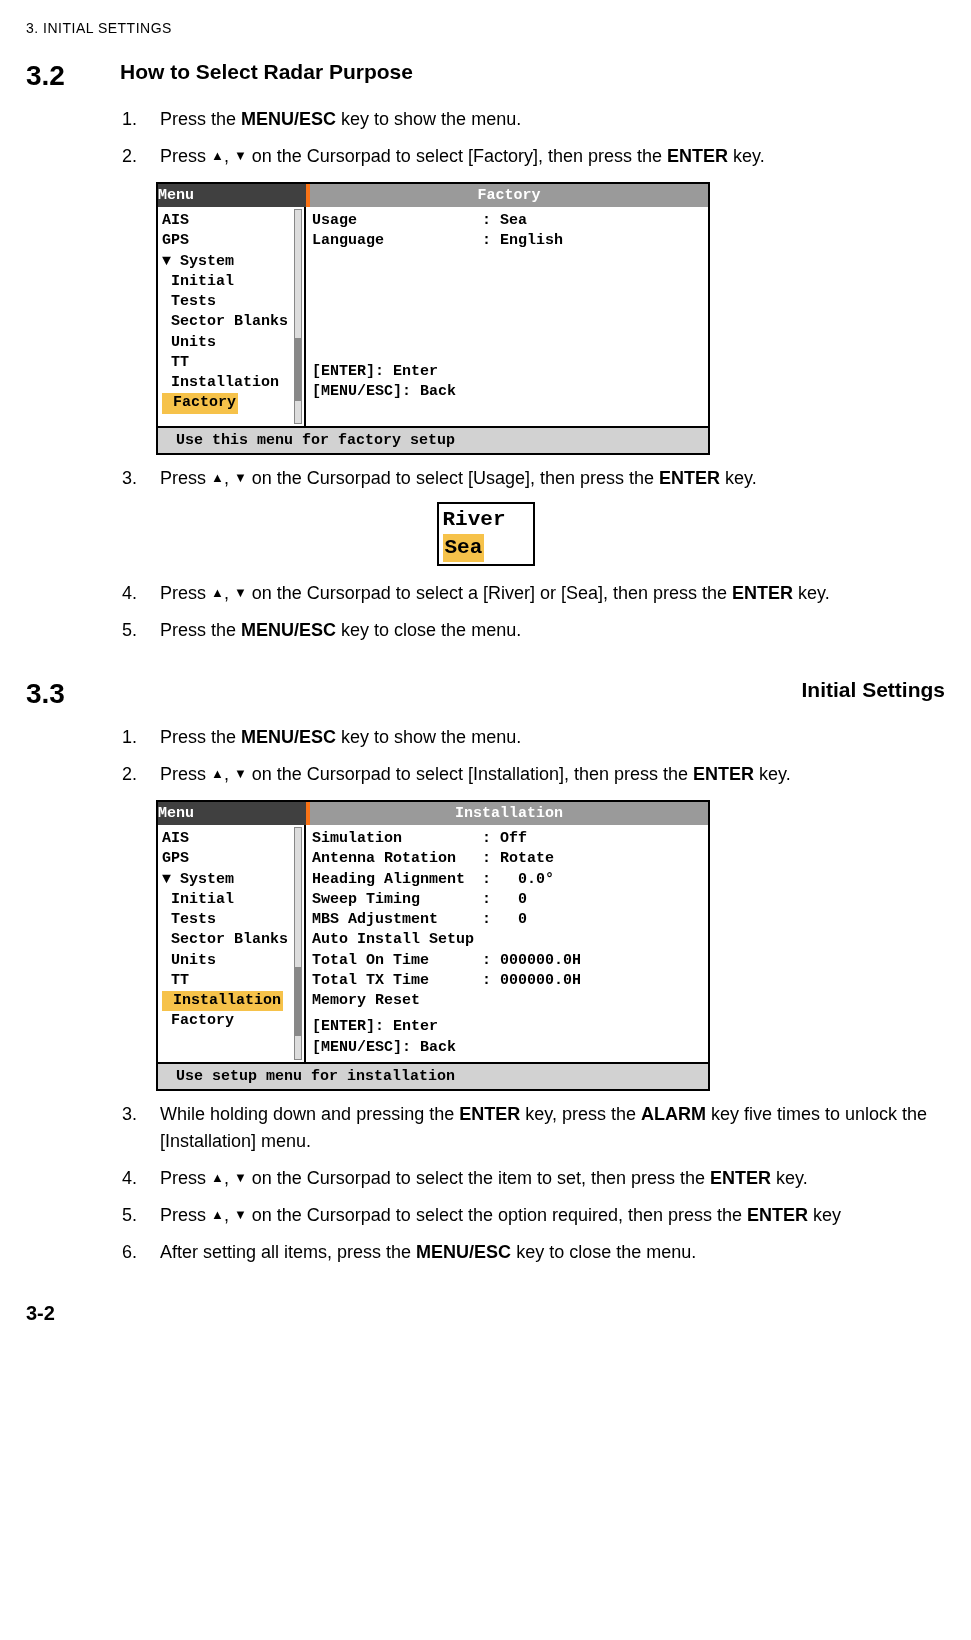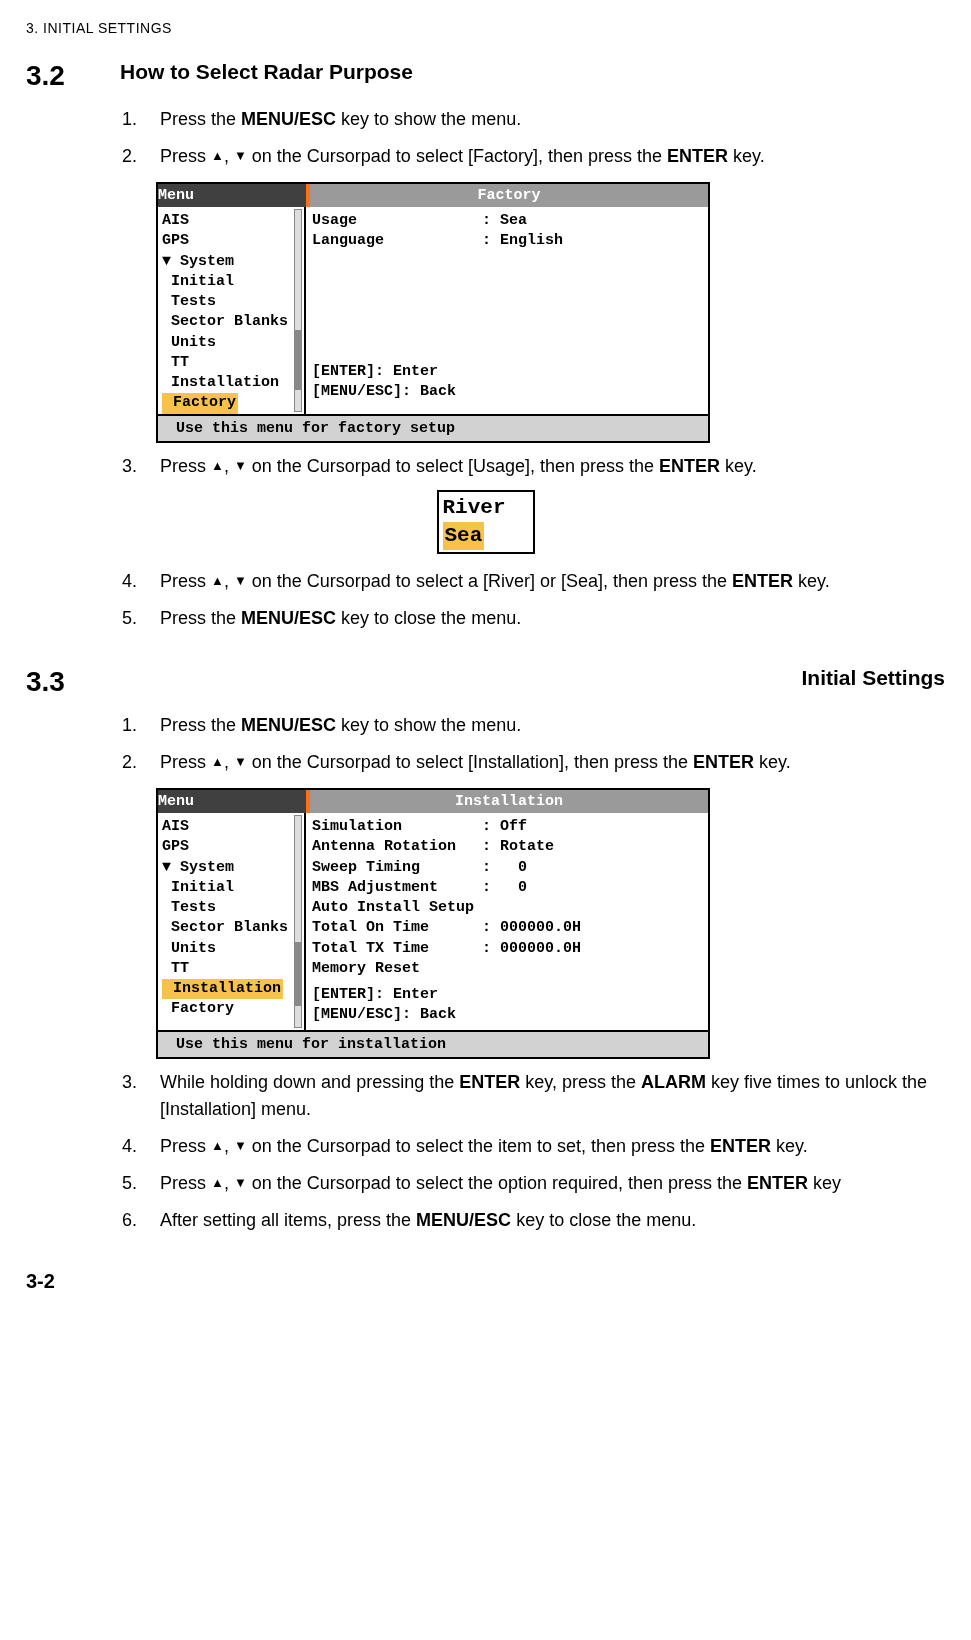--- a/index.html
+++ b/index.html
@@ -76,21 +76,21 @@
     font-weight: bold;
     line-height: 23px;
   }
   .menubox .body {
     display: flex;
   }
   .menubox .body .leftcol {
     width: 142px;
     border-right: 2px solid #000;
     position: relative;
-    padding: 4px 0 0 4px;
+    padding: 4px 0 12px 4px;
     background: #fff;
   }
   .menubox .body .leftcol .scroll {
     position: absolute;
     right: 2px;
     top: 2px;
     bottom: 2px;
     width: 6px;
     background: #ddd;
     border: 1px solid #888;
@@ -276,20 +276,24 @@
     <div class="rightcol">
       <div class="row">
           <div class="lab">Simulation</div>
           <div class="val">: Off</div>
         </div>
       <div class="row">
           <div class="lab">Antenna Rotation</div>
           <div class="val">: Rotate</div>
         </div>
       <div class="row">
+          <div class="lab">Heading Alignment</div>
+          <div class="val">:   0.0°</div>
+        </div>
+      <div class="row">
           <div class="lab">Sweep Timing</div>
           <div class="val">:   0</div>
         </div>
       <div class="row">
           <div class="lab">MBS Adjustment</div>
           <div class="val">:   0</div>
         </div>
       <div class="row">
           <div class="lab">Auto Install Setup</div>
           <div class="val"></div>
@@ -305,21 +309,21 @@
       <div class="row">
           <div class="lab">Memory Reset</div>
           <div class="val"></div>
         </div>
       <div class="hints">
         <div>[ENTER]: Enter</div>
         <div>[MENU/ESC]: Back</div>
       </div>
     </div>
   </div>
-  <div class="bottom">Use this menu for installation</div>
+  <div class="bottom">Use setup menu for installation</div>
 </div>
 
 <ol class="steps">
   <li><span class="num">3.</span>
     <span>While holding down and pressing the </span><span class="key">ENTER</span><span> key, press the </span><span class="key">ALARM</span><span> key five times to unlock the [Installation] menu.</span>
   </li>
   <li><span class="num">4.</span>
     <span>Press </span><span class="tri">▲</span>, <span class="tri">▼</span><span> on the Cursorpad to select the item to set, then press the </span><span class="key">ENTER</span><span> key.</span>
   </li>
   <li><span class="num">5.</span>

